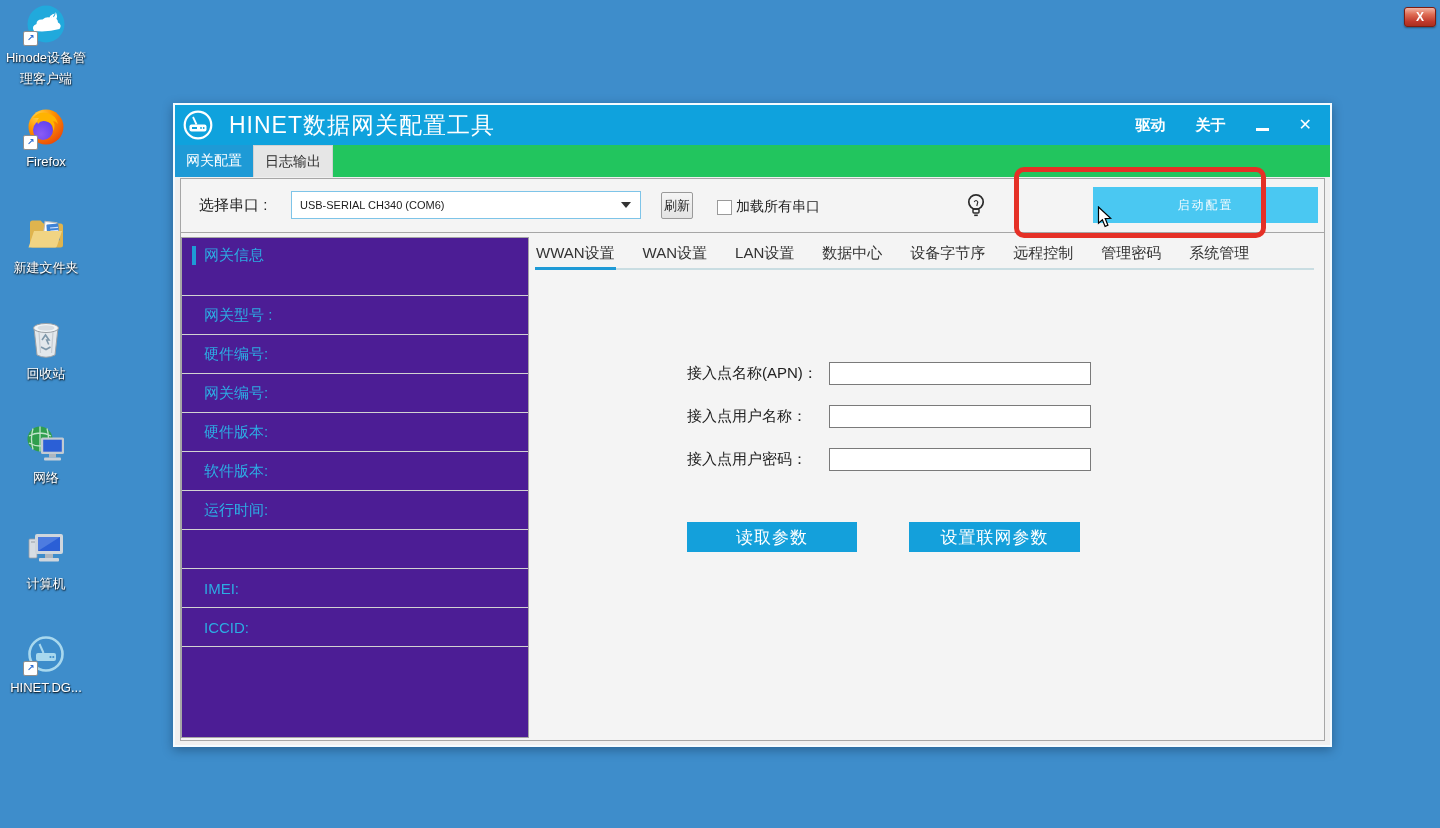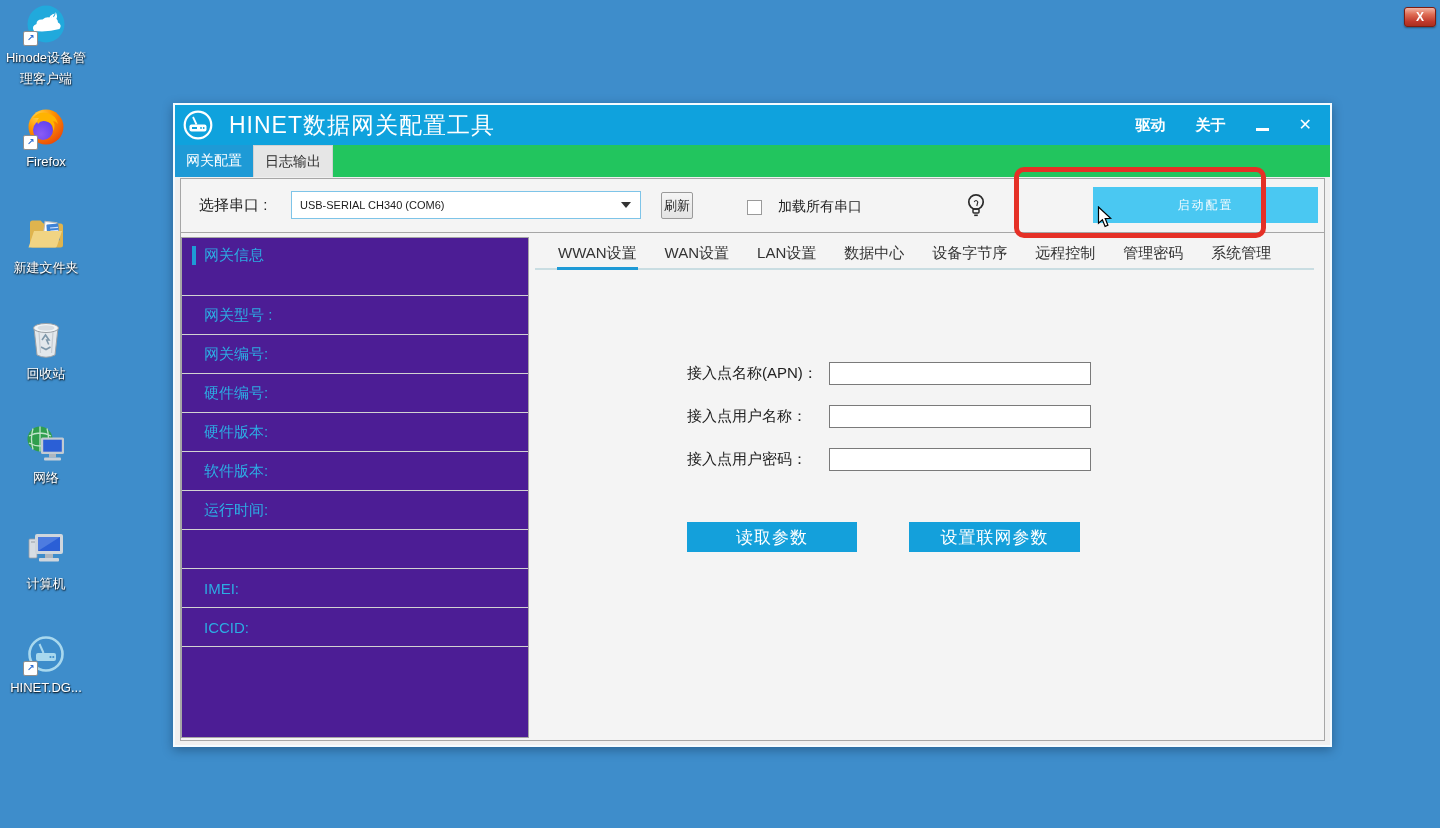--- a/index.html
+++ b/index.html
@@ -46,42 +46,42 @@
   .serial-row{position:relative;height:53px;border-bottom:1px solid #a6a6a6;}
   .serial-label{position:absolute;left:18px;top:17px;font-size:15px;color:#222;}
   .port-select{position:absolute;left:110px;top:12px;width:350px;height:28px;box-sizing:border-box;
     background:#fff;border:1px solid #7ec4e8;display:flex;align-items:center;cursor:pointer;}
   .port-select .val{font-size:11px;color:#1c1c1c;padding-left:8px;flex:1;}
   .port-select .arrow{width:0;height:0;border-left:5px solid transparent;border-right:5px solid transparent;
     border-top:6px solid #333;margin-right:9px;}
   .refresh-btn{position:absolute;left:480px;top:13px;width:32px;height:27px;box-sizing:border-box;
     background:linear-gradient(#f5f5f5,#e3e3e3);border:1px solid #9a9a9a;border-radius:2px;
     font-size:13px;color:#222;display:flex;align-items:center;justify-content:center;cursor:pointer;}
-  .load-all{position:absolute;left:536px;top:19px;display:flex;align-items:center;gap:16px;cursor:pointer;margin-left:30px;}
+  .load-all{position:absolute;left:536px;top:19px;display:flex;align-items:center;gap:4px;cursor:pointer;}
   .checkbox{width:13px;height:13px;background:#fff;border:1px solid #9a9a9a;}
   .load-all-label{font-size:14px;color:#222;}
   .bulb{position:absolute;left:784px;top:13px;width:22px;height:28px;cursor:pointer;}
   .start-btn{position:absolute;right:6px;top:8px;width:225px;height:36px;
     background:#4AC8F2;color:rgba(255,255,255,.95);font-size:12px;letter-spacing:2px;
     display:flex;align-items:center;justify-content:center;cursor:pointer;}
   
   .body-area{position:absolute;left:0;right:0;top:53px;bottom:0;}
   .info-panel{position:absolute;left:0;top:5px;width:348px;bottom:2px;box-sizing:border-box;
     border:1px solid #a6a6a6;background:#4c1d95;}
   .info-header{height:58px;border-bottom:1px solid #d2d2d2;display:flex;align-items:flex-start;padding:8px 0 0 10px;box-sizing:border-box;}
   .info-header-bar{width:4px;height:19px;background:#1E9AD6;margin-right:8px;}
   .info-header-text{font-size:15px;color:#2CACE3;}
   .info-row{height:39px;border-bottom:1px solid #d2d2d2;display:flex;align-items:center;
     padding-left:22px;font-size:15px;color:#2CACE3;box-sizing:border-box;}
   
   .right-pane{position:absolute;left:352px;right:2px;top:0;bottom:0;}
   .cfg-tabs{position:absolute;left:2px;right:8px;top:12px;height:24px;display:flex;gap:26px;
     border-bottom:2px solid #c9dde2;}
   .cfg-tab{font-size:15px;color:#333;padding:0 1px;cursor:pointer;white-space:nowrap;}
-  .cfg-tab.active{border-bottom:3px solid #1E9AD6;margin-bottom:-2px;margin-left:22px;}
+  .cfg-tab.active{border-bottom:3px solid #1E9AD6;margin-bottom:-2px;}
   .wwan-form{position:absolute;left:0;top:130px;}
   .form-row{display:flex;align-items:center;margin-left:154px;margin-bottom:20px;height:23px;justify-content:center;}
   .form-label{width:142px;font-size:15px;color:#222;white-space:nowrap;}
   .form-input{width:252px;height:21px;border:1px solid #7a7a7a;background:#fff;font-size:14px;
     padding:0 4px;outline:none;font-family:"Liberation Sans","DejaVu Sans",sans-serif;}
   .action-row{position:absolute;top:290px;left:0;}
   .action-btn{position:absolute;height:30px;background:#14A0DB;color:#fff;font-size:17px;
     letter-spacing:1px;display:flex;align-items:center;justify-content:center;cursor:pointer;}
   .btn-read{left:154px;width:170px;}
   .btn-set{left:376px;width:171px;}
@@ -258,22 +258,22 @@
     </div>
 
     <div class="body-area">
 
       <div class="info-panel">
         <div class="info-header">
           <span class="info-header-bar"></span>
           <span class="info-header-text">网关信息</span>
         </div>
         <div class="info-row">网关型号 :</div>
+        <div class="info-row">硬件编号:</div>
         <div class="info-row">网关编号:</div>
-        <div class="info-row">硬件编号:</div>
         <div class="info-row">硬件版本:</div>
         <div class="info-row">软件版本:</div>
         <div class="info-row">运行时间:</div>
         <div class="info-row"></div>
         <div class="info-row">IMEI:</div>
         <div class="info-row">ICCID:</div>
       </div>
 
       <div class="right-pane">
         <div class="cfg-tabs">

